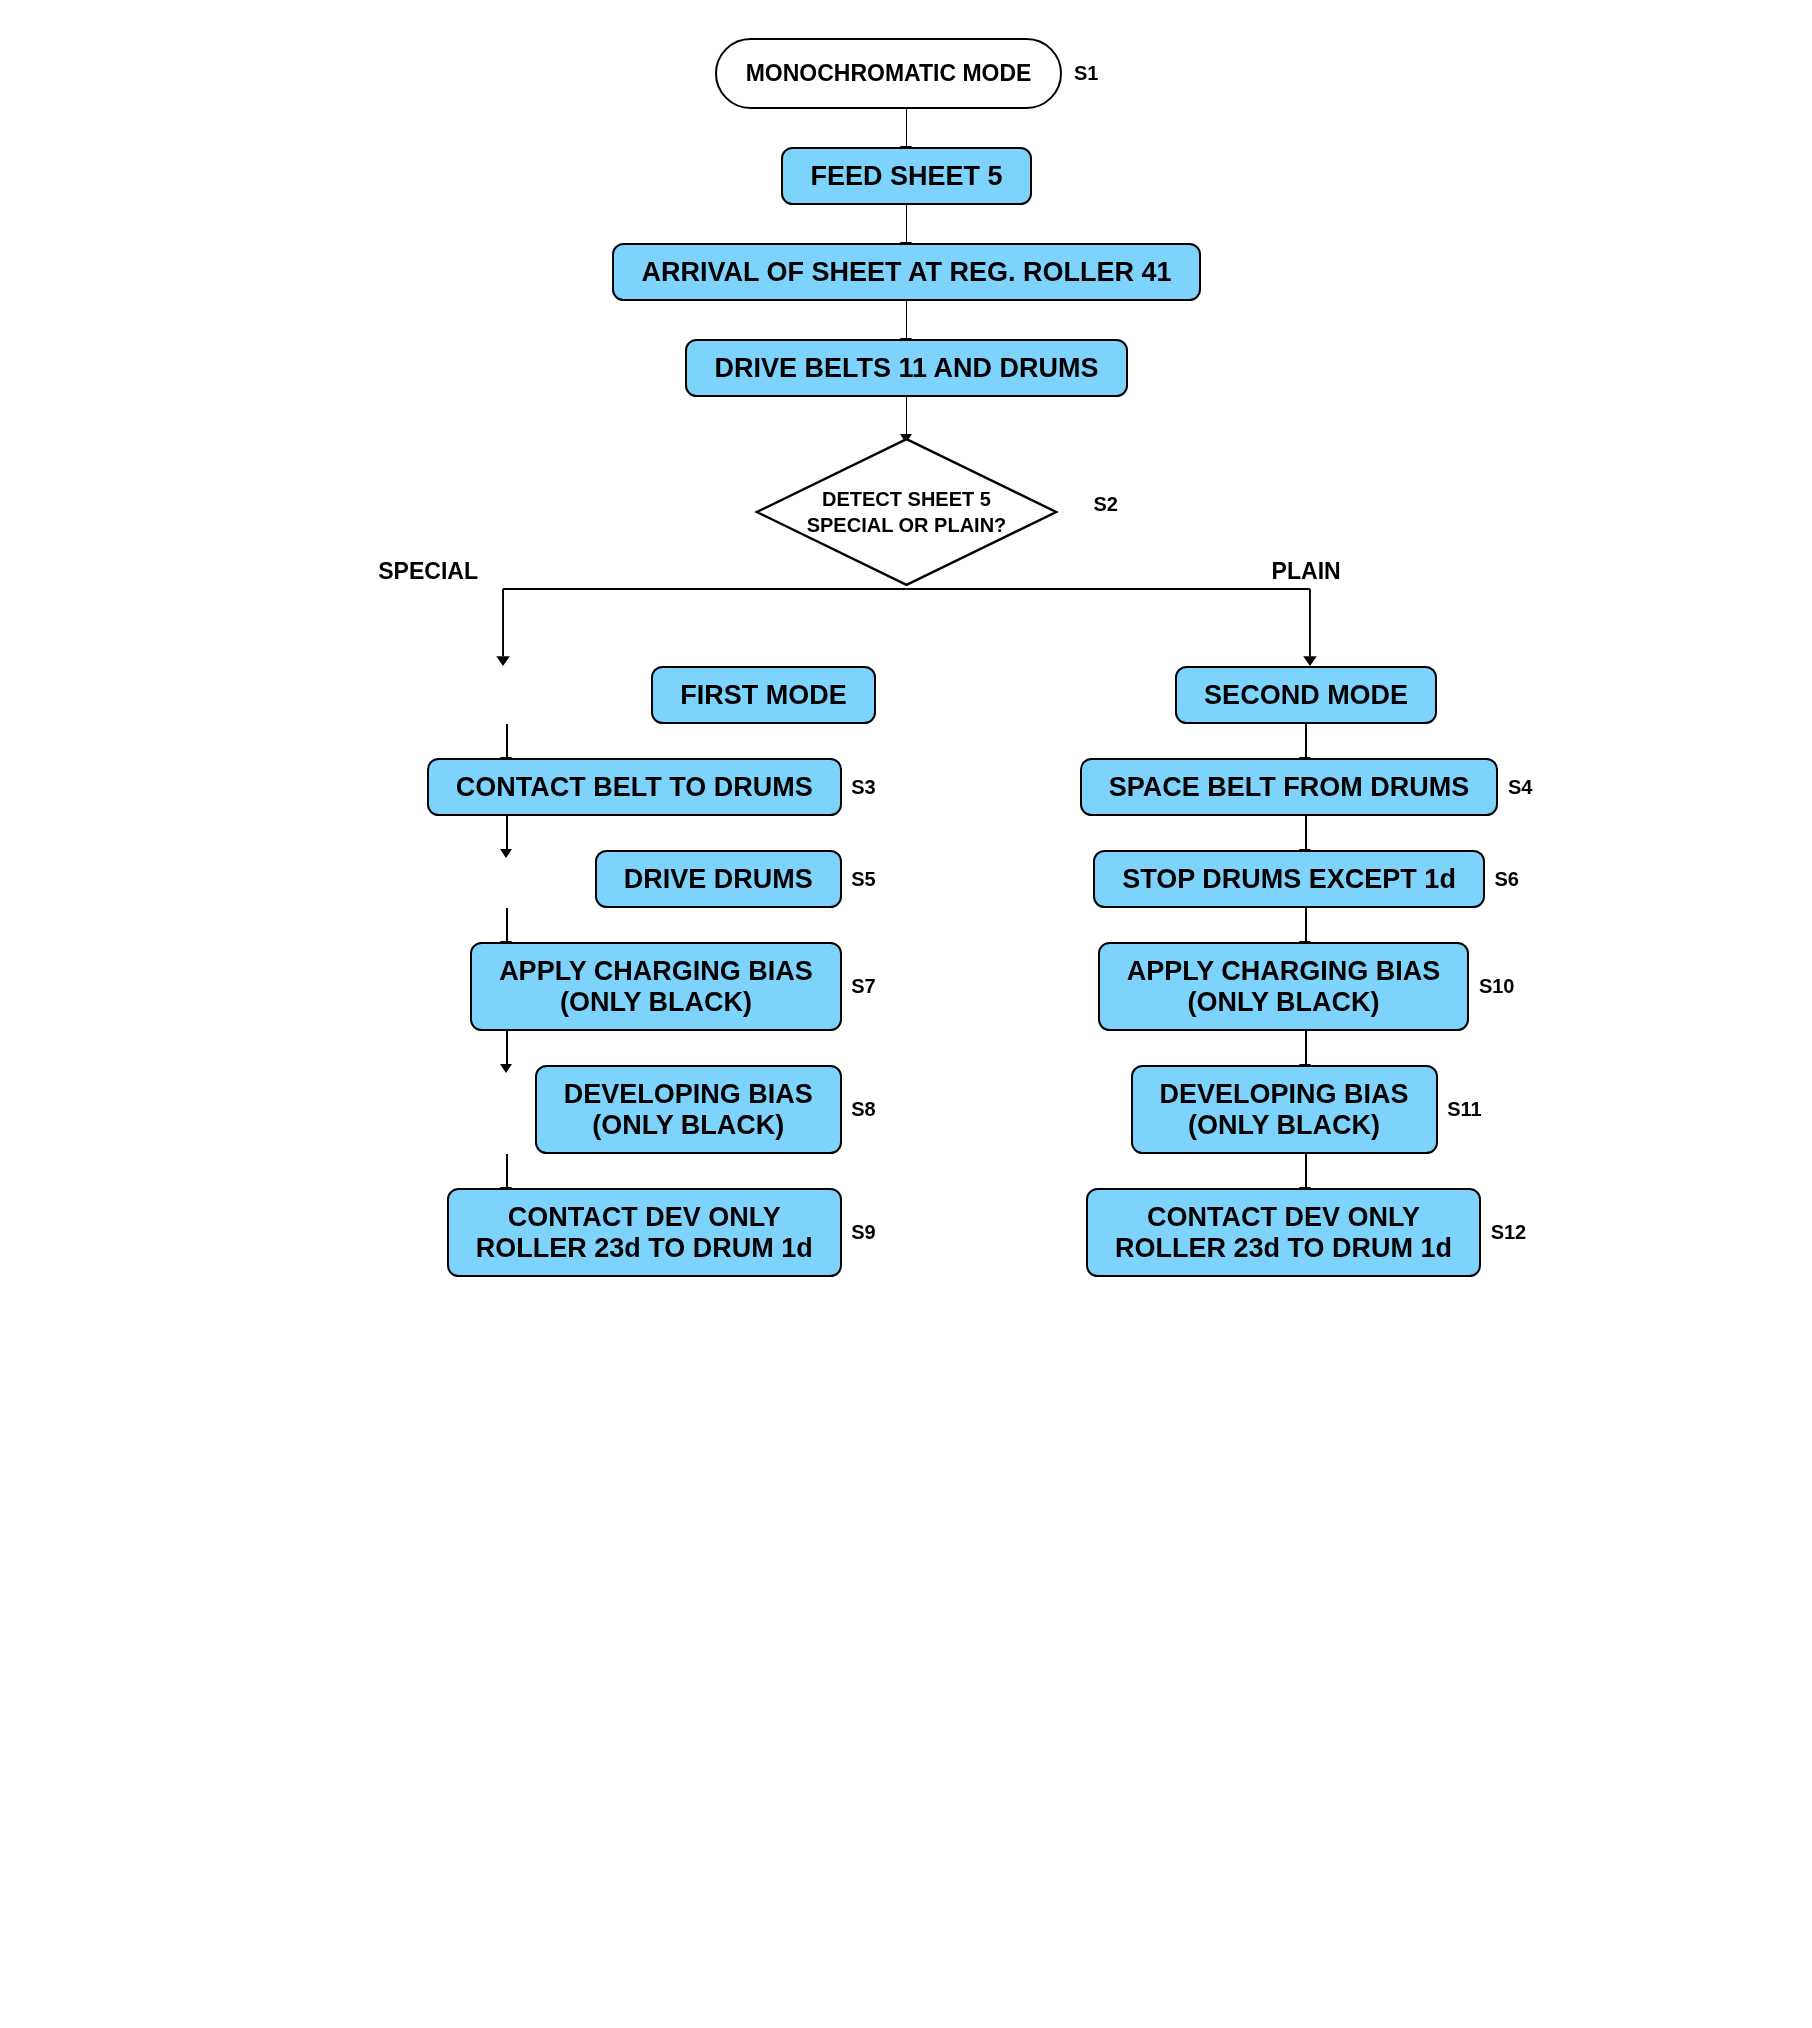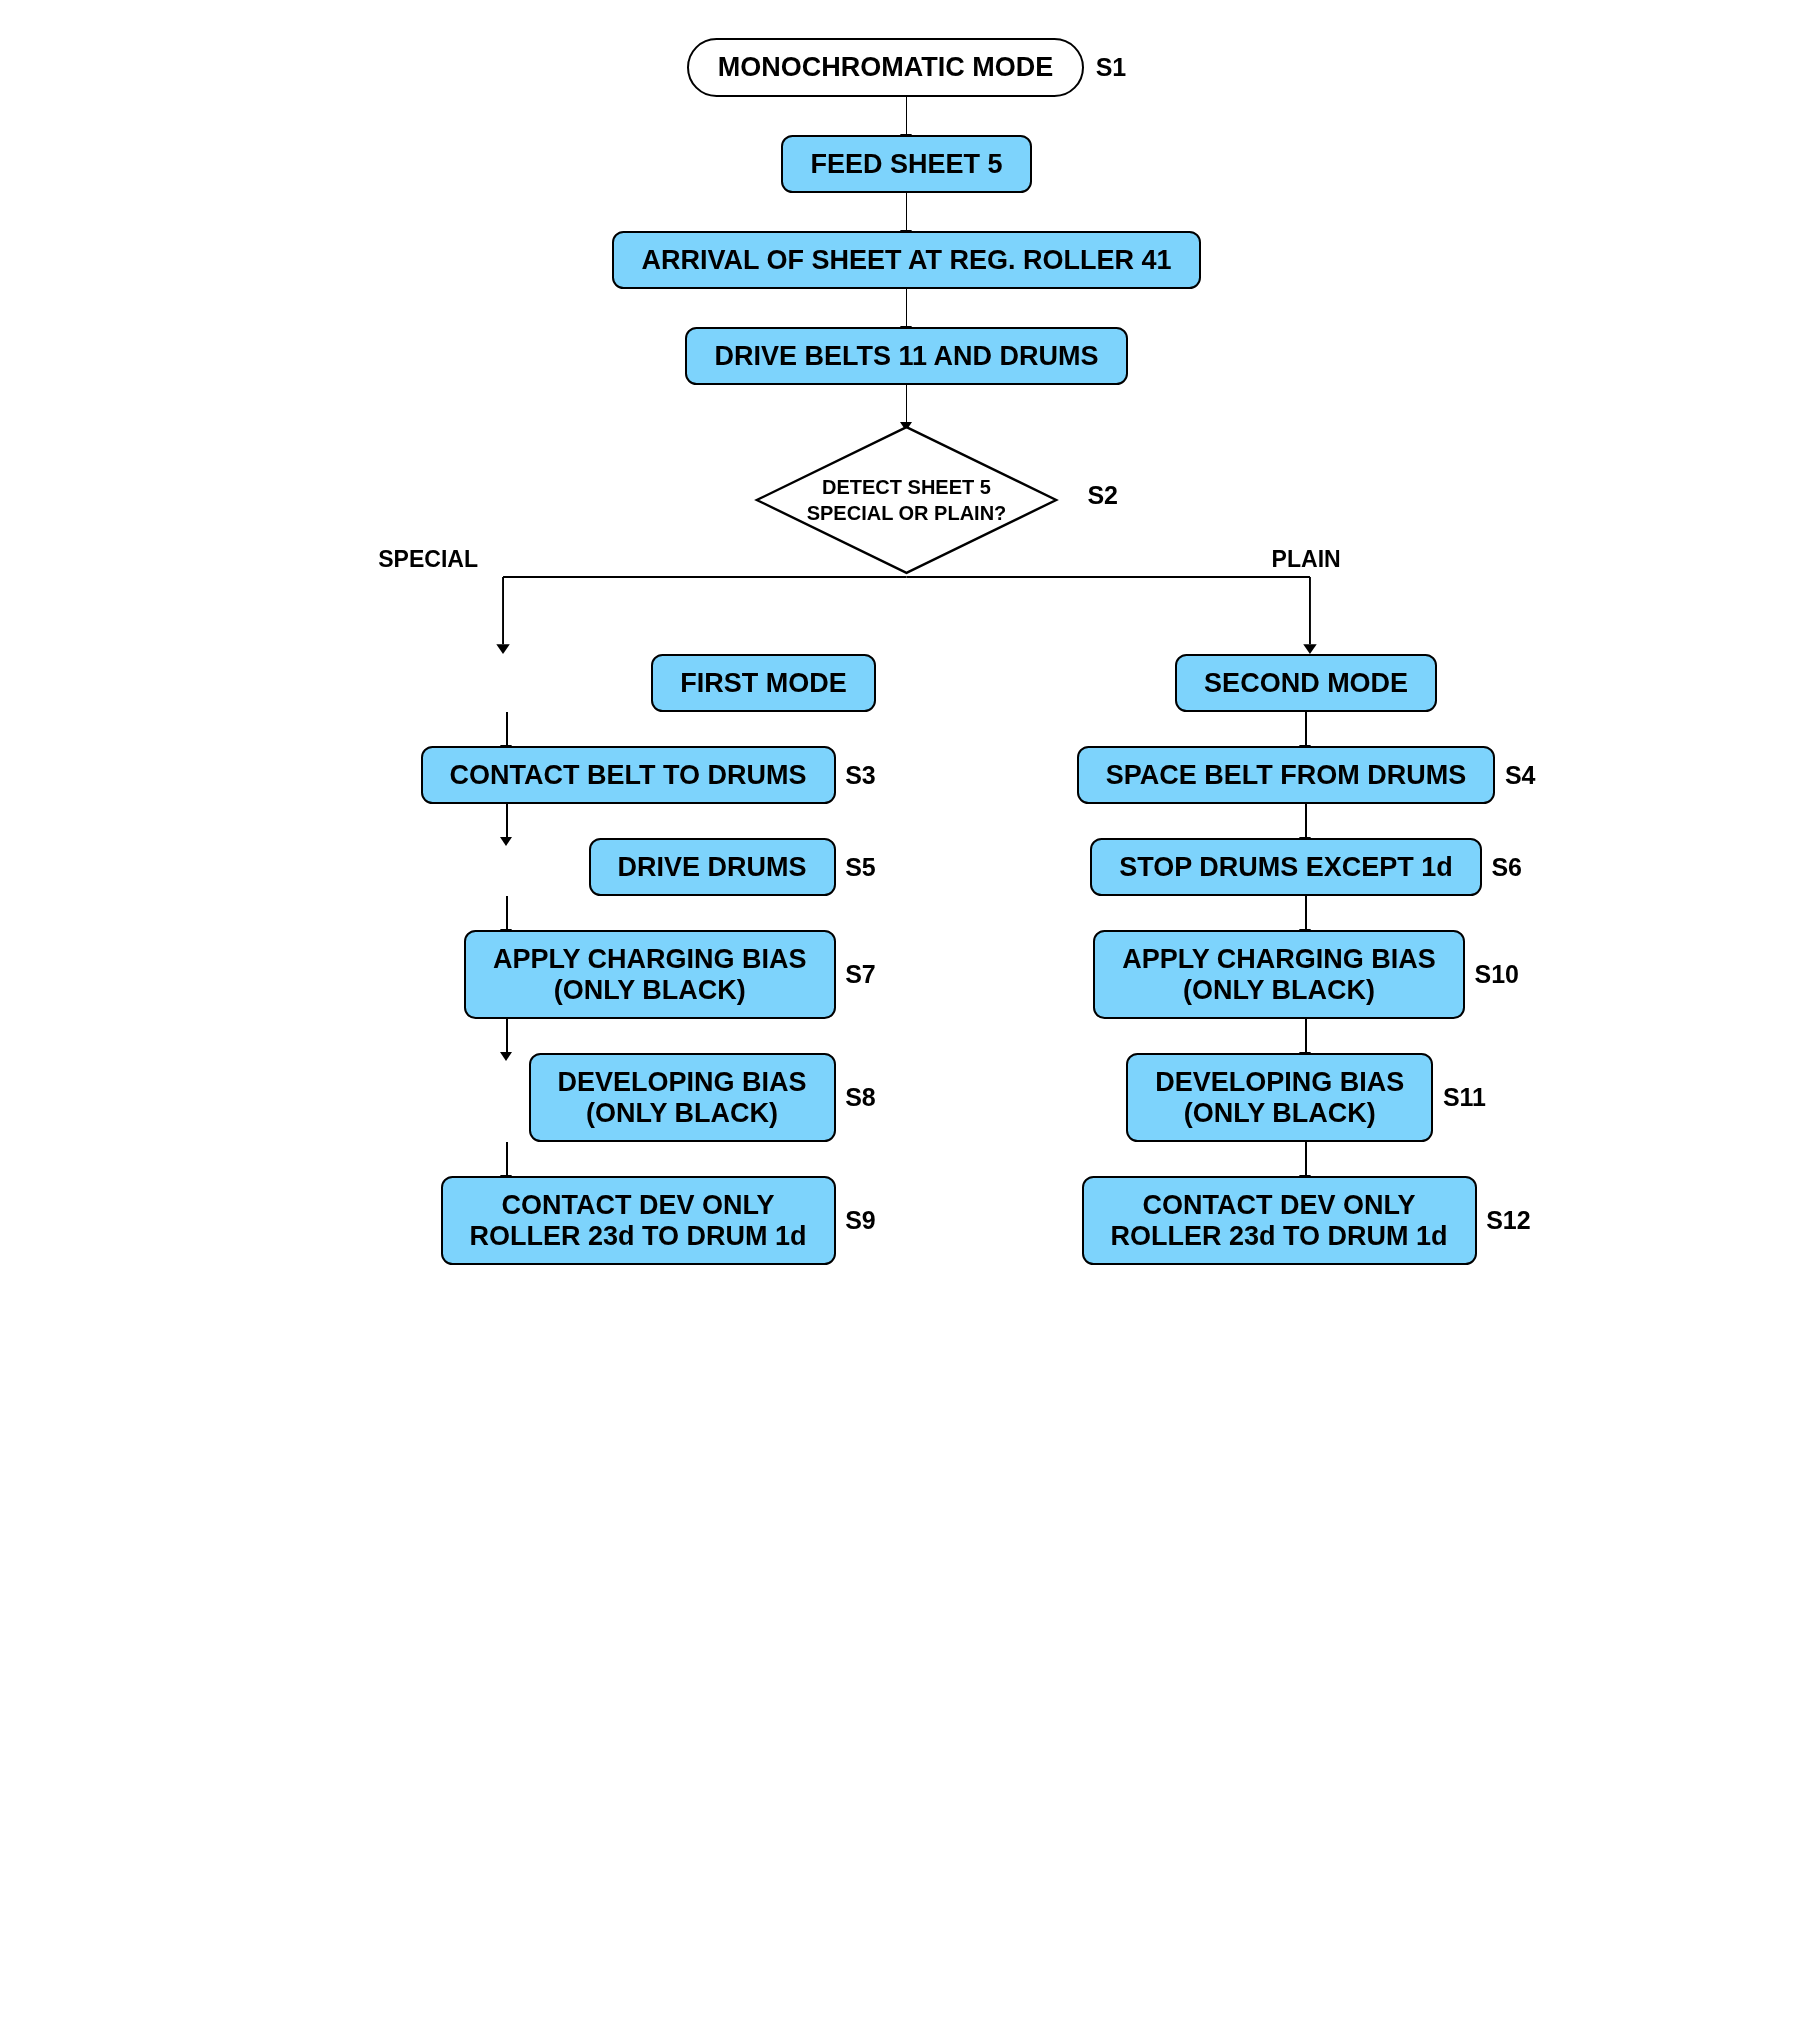--- a/index.html
+++ b/index.html
@@ -19,23 +19,23 @@
       position: relative;
       display: flex;
       flex-direction: column;
       align-items: center;
     }
 
     
     .node-stadium {
       border: 2.4px solid #000;
       border-radius: 48px;
-      padding: 12px 29px;
+      padding: 20px 29px;
       text-align: center;
-      font-size: 27px;
+      font-size: 23px;
       font-weight: bold;
       background: #fff;
       display: inline-block;
     }
 
     .node-rect {
       border: 2.4px solid #000;
       border-radius: 11.5px;
       padding: 11.5px 27px;
       text-align: center;
@@ -110,21 +110,21 @@
     }
 
     .right-branch {
       display: flex;
       flex-direction: column;
       align-items: center;
       width: 48%;
     }
 
     .step-label {
-      font-size: 25px;
+      font-size: 20px;
       font-weight: bold;
       margin-left: 7.7px;
       white-space: nowrap;
     }
 
     .node-with-label {
       display: flex;
       align-items: center;
       position: relative;
     }

